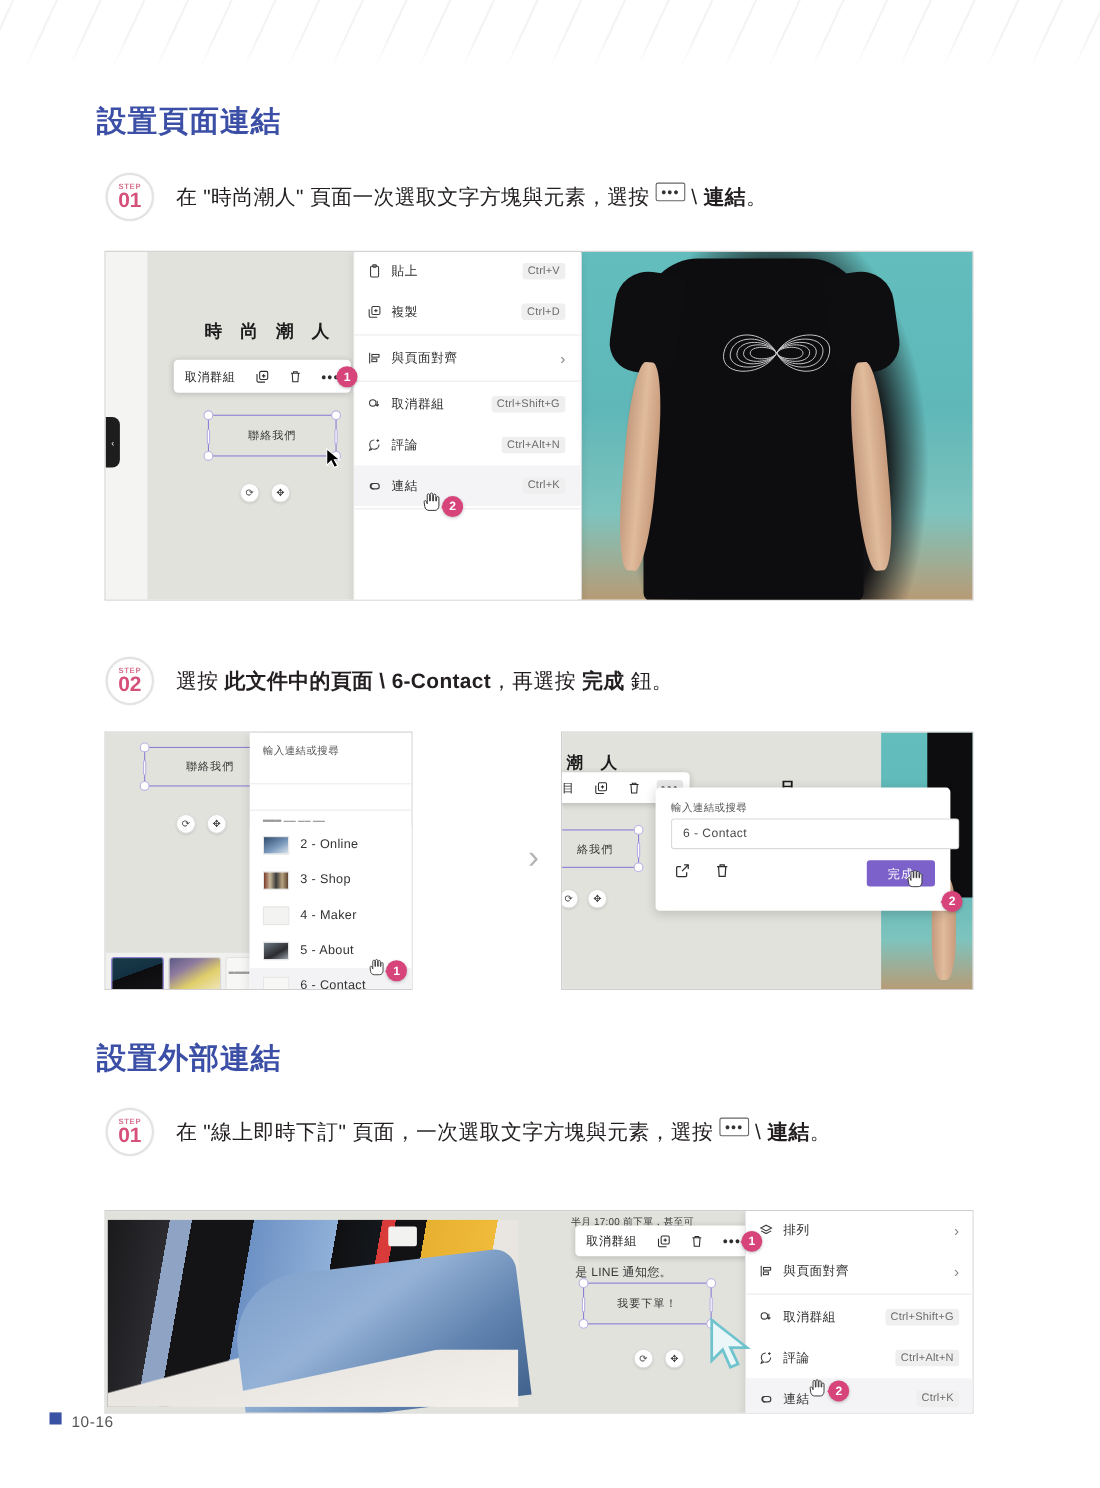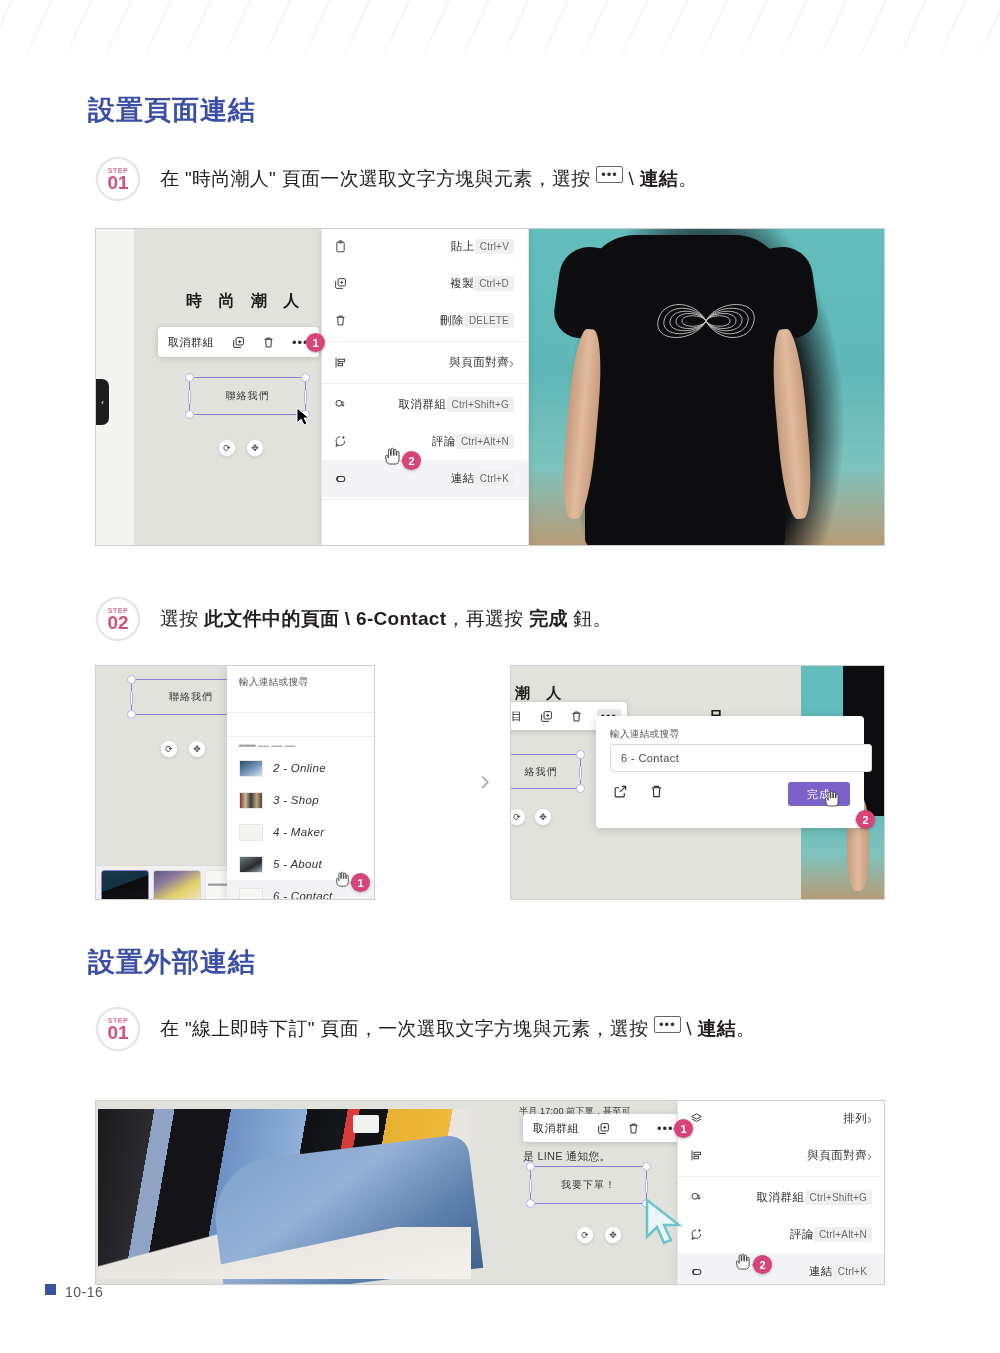--- a/index.html
+++ b/index.html
@@ -85,21 +85,21 @@
         #e9e6e1 88%, #e9e6e1 100%);
   }
 
   
   .menu{
     position:absolute;background:#fff;border:1px solid #e4e4e4;border-radius:3px;
     box-shadow:0 2px 8px rgba(0,0,0,.10);
   }
   .mi{
     display:flex;align-items:center;height:37px;padding:0 14px 0 12px;
-    font-size:11.5px;color:#2c2c2c;box-sizing:border-box;text-align:right;
+    font-size:11.5px;color:#2c2c2c;box-sizing:border-box;
   }
   .mi.hl{background:#f4f4f6;}
   .mi .ic{width:22px;flex:none;display:flex;align-items:center;color:#3b3b3b;}
   .mi .lb{flex:1;letter-spacing:.5px;}
   .mi .kk{
     font-size:10px;color:#6b6b6b;background:#efeff0;border-radius:3px;
     padding:2px 5px;letter-spacing:.2px;
   }
   .mi .chev{color:#8a8a8a;font-size:14px;font-weight:300;}
   .msep{height:1px;background:#ececec;margin:2px 0;}
@@ -154,21 +154,21 @@
     border:1px solid #dadada;border-radius:3px;height:26px;
     display:flex;align-items:center;padding:0 10px;font-size:11px;color:#4a4a4a;
     letter-spacing:.4px;background:#fff;
   }
   .lp-btn{
     background:#7b61c9;color:#fff;border-radius:3px;height:24px;min-width:54px;
     display:flex;align-items:center;justify-content:center;font-size:11px;letter-spacing:1px;
   }
 
   
-  .plist{position:absolute;background:#fff;font-style:italic;}
+  .plist{position:absolute;background:#fff;}
   .pl-row{display:flex;align-items:center;height:32px;padding-left:12px;font-size:11.5px;color:#333;letter-spacing:.3px;}
   .pl-row.hl{background:#f3f3f5;}
   .pl-thumb{width:24px;height:17px;flex:none;margin-right:10px;border:1px solid #e6e6e6;box-sizing:border-box;}
 
   
   .between-arrow{
     position:absolute;color:#b5b5b5;font-size:30px;font-weight:300;line-height:1;
   }
 
   
@@ -280,29 +280,20 @@
     <div class="mi">
       <span class="ic">
         <svg width="13" height="13" viewBox="0 0 16 16" fill="none" stroke="currentColor" stroke-width="1.2">
           <rect x="5" y="2" width="9" height="9" rx="1.4"></rect>
             <path d="M11 14H3.5A1.5 1.5 0 012 12.5V5"></path>
             <path d="M9.5 4.8v3.6M7.7 6.6h3.6"></path>
         </svg>
       </span>
       <span class="lb">複製</span>
       <span class="kk">Ctrl+D</span>
-    </div>
-    <div class="mi">
-      <span class="ic">
-        <svg width="13" height="13" viewBox="0 0 16 16" fill="none" stroke="currentColor" stroke-width="1.2">
-          <path d="M3 4h10M6 4V2.5h4V4M4.5 4l.6 9.5h5.8L11.5 4"></path>
-        </svg>
-      </span>
-      <span class="lb">刪除</span>
-      <span class="kk">DELETE</span>
     </div>
     <div class="msep"></div>
     <div class="mi">
       <span class="ic">
         <svg width="13" height="13" viewBox="0 0 16 16" fill="none" stroke="currentColor" stroke-width="1.2">
           <path d="M2.5 2v12"></path>
             <rect x="5" y="4" width="8" height="3"></rect>
             <rect x="5" y="9" width="5.5" height="3"></rect>
         </svg>
       </span>

